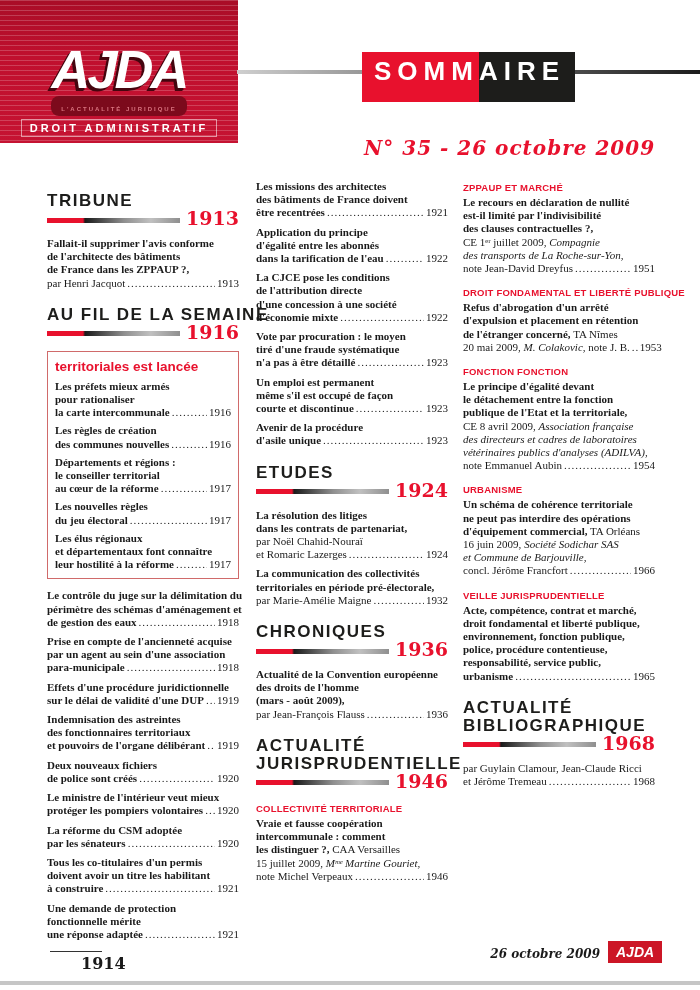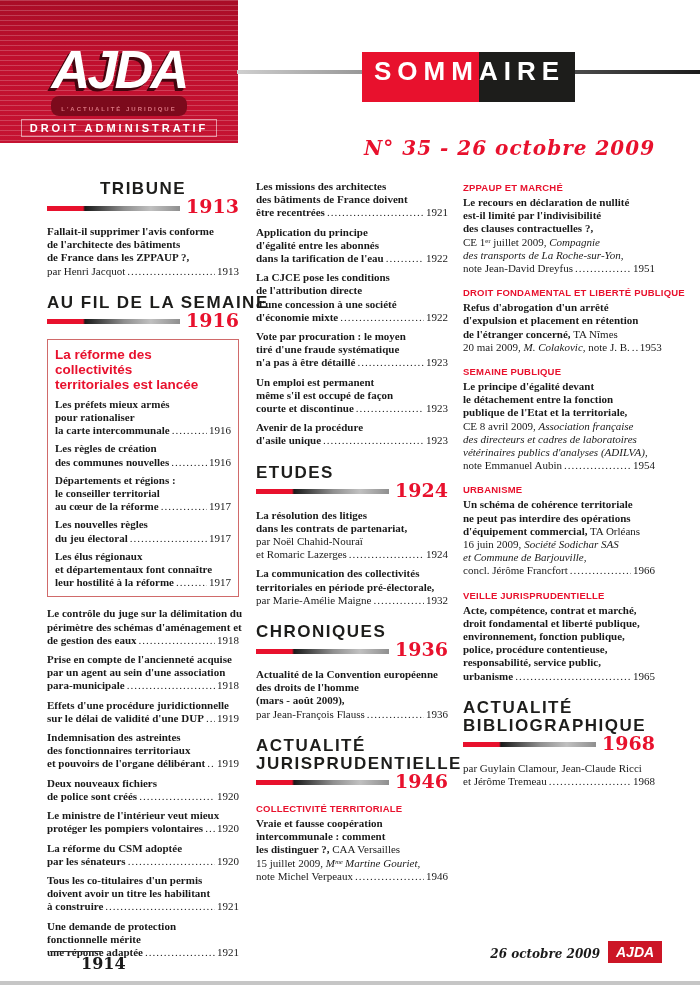--- a/index.html
+++ b/index.html
@@ -58,21 +58,21 @@
     font-size:20px;letter-spacing:1px;white-space:nowrap;margin-top:44px;
   }
 
   
   .col{position:absolute;top:180px;width:192px;}
   #col-1{left:47px;}
   #col-2{left:256px;}
   #col-3{left:463px;}
 
   .section{margin:16px 0 9px;}
-  .col > .section:first-child{margin-top:0;text-align:center;}
+  .col > .section:first-child{margin-top:12px;}
   .sec-title{
     margin:0;font-family:"Liberation Sans",sans-serif;font-weight:bold;
     font-size:17px;line-height:18px;letter-spacing:1.5px;color:var(--dark);
     white-space:nowrap;
   }
   .rule-row{display:flex;align-items:center;margin-top:2px;}
   .rule{
     flex:1;height:5px;
     background:linear-gradient(90deg,var(--accent) 0,var(--accent) 36px,#1a1a1a 38px,#8f8f8f 58%,#c0c0c0 78%,#8f8f8f 100%);
   }
@@ -164,21 +164,20 @@
       <h2 class="sec-title">
         <div>AU FIL DE LA SEMAINE</div>
       </h2>
       <div class="rule-row">
         <div class="rule"></div>
         <span class="sec-page">1916</span>
       </div>
     </div>
     <div class="redbox">
       <div class="box-title">
-        <div>La réforme des collectivités</div>
         <div>territoriales est lancée</div>
       </div>
       <div class="toc-item">
         <div class="tl"><span class="sg-b">Les préfets mieux armés</span></div>
         <div class="tl"><span class="sg-b">pour rationaliser</span></div>
         <div class="tl final">
           <span class="ftx"><span class="sg-b">la carte intercommunale</span></span>
           <span class="dots"></span>
           <span class="pgn">1916</span>
         </div>
@@ -439,21 +438,21 @@
     <div class="toc-item">
       <div class="tl"><span class="sg-b">Refus d'abrogation d'un arrêté</span></div>
       <div class="tl"><span class="sg-b">d'expulsion et placement en rétention</span></div>
       <div class="tl"><span class="sg-b">de l'étranger concerné,</span><span class="sg-p"> TA Nîmes</span></div>
       <div class="tl final">
         <span class="ftx"><span class="sg-p">20 mai 2009, </span><span class="sg-i">M. Colakovic</span><span class="sg-p">, note J. B.</span></span>
         <span class="dots"></span>
         <span class="pgn">1953</span>
       </div>
     </div>
-    <div class="subhead">SEMAINE PUBLIQUE</div>
+    <div class="subhead">FONCTION FONCTION</div>
     <div class="toc-item">
       <div class="tl"><span class="sg-b">Le principe d'égalité devant</span></div>
       <div class="tl"><span class="sg-b">le détachement entre la fonction</span></div>
       <div class="tl"><span class="sg-b">publique de l'Etat et la territoriale,</span></div>
       <div class="tl"><span class="sg-p">CE 8 avril 2009, </span><span class="sg-i">Association française</span></div>
       <div class="tl"><span class="sg-i">des directeurs et cadres de laboratoires</span></div>
       <div class="tl"><span class="sg-i">vétérinaires publics d'analyses (ADILVA),</span></div>
       <div class="tl final">
         <span class="ftx"><span class="sg-p">note Emmanuel Aubin</span></span>
         <span class="dots"></span>

